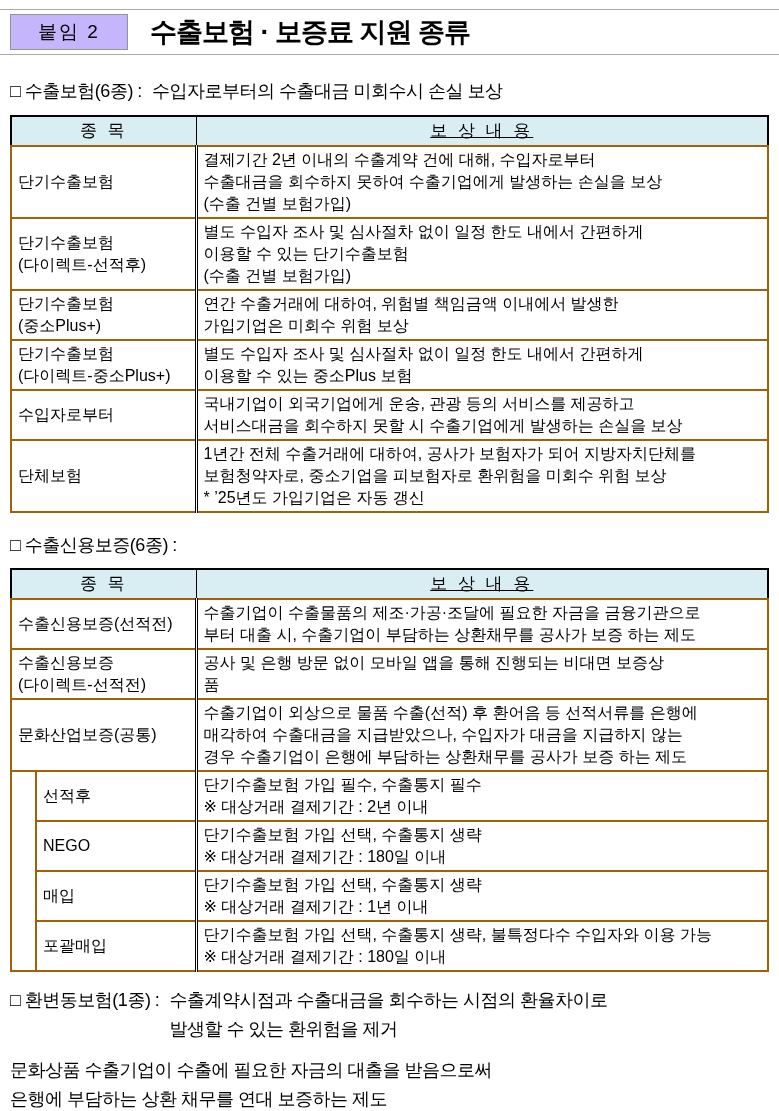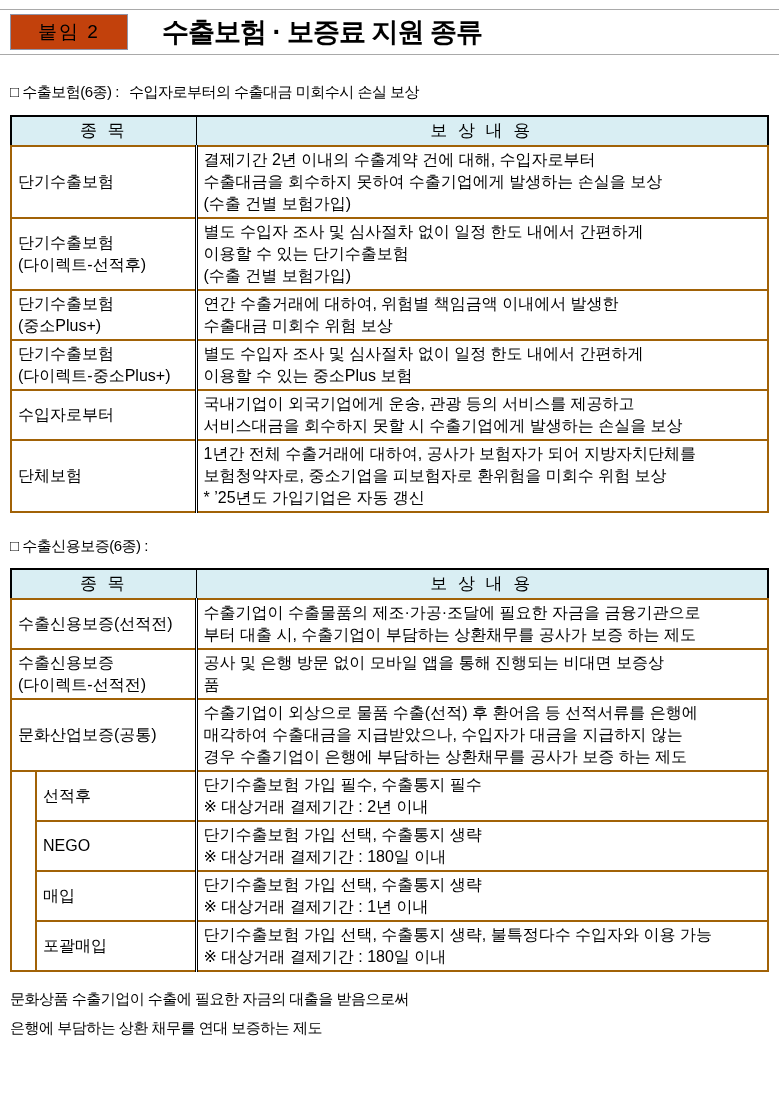--- a/index.html
+++ b/index.html
@@ -9,29 +9,29 @@
   }
   .page{position:relative;width:779px;height:1111px;}
   .hrule{width:779px;height:1px;background:#a9a9a9;}
   .top-rule{margin-top:9px;}
   
   .header-band{
     display:flex;align-items:center;height:44px;padding-left:10px;gap:18px;
   }
   .tag-box{
     width:118px;height:36px;display:flex;align-items:center;justify-content:center;
-    background:#c2410c;border:1px solid #8f94a8;box-sizing:border-box;
+    background:#c4b5fd;border:1px solid #8f94a8;box-sizing:border-box;
     font-size:19px;letter-spacing:2px;
   }
   .page-title{
-    margin:16px;font-size:27px;font-weight:bold;letter-spacing:-1px;white-space:nowrap;text-align:center;
+    margin:4px;font-size:27px;font-weight:bold;letter-spacing:-1px;white-space:nowrap;text-align:center;
   }
   
   .section-heading{
-    display:flex;align-items:flex-start;padding:0 10px;font-size:15px;
+    display:flex;align-items:flex-start;padding:0 10px;font-size:18px;
     letter-spacing:-0.5px;line-height:29px;
   }
   .sec-label{white-space:nowrap;margin-right:10px;}
   .sec-desc{white-space:pre-line;flex:1;}
   .sh1{margin-top:22px;margin-bottom:9px;}
   .sh2{margin-top:18px;margin-bottom:8px;flex-direction:column;}
   .sh3{margin-top:14px;}
   .sh4{margin-top:12px;}
   
   table.info-table{
@@ -44,21 +44,21 @@
     background:#d9eef3;border:1px solid #000;
     font-weight:normal;font-size:17px;letter-spacing:3px;
     height:26px;padding:1px 4px;text-align:center;
   }
   table.info-table td{
     border:2px solid #a16207;padding:2px 6px;vertical-align:middle;
     box-sizing:border-box;
   }
   td.item,td.subitem{white-space:pre-line;padding-left:4px;}
   td.desc{white-space:pre-line;border-left:3px double #000 !important;padding-left:8px;}
-  th.c2{border-left:3px double #000;}
+  th.c2{border-left:3px double #000;text-decoration:underline;}
   
   tr.subrow td{border-top:1px solid #8c8c8c;}
   td.spacer{border-right:1px solid #8c8c8c;padding:0;}
   td.subitem{border-left:none;}
   .t1{margin-bottom:2px;}
 </style>
 </head>
 <body>
 
 <div class="page">
@@ -99,21 +99,21 @@
       <td class="item">단기수출보험
 (다이렉트-선적후)</td>
       <td class="desc">별도 수입자 조사 및 심사절차 없이 일정 한도 내에서 간편하게
 이용할 수 있는 단기수출보험
 (수출 건별 보험가입)</td>
     </tr>
     <tr>
       <td class="item">단기수출보험
 (중소Plus+)</td>
       <td class="desc">연간 수출거래에 대하여, 위험별 책임금액 이내에서 발생한
-수출대금 미회수 위험 보상</td>
+가입기업은 미회수 위험 보상</td>
     </tr>
     <tr>
       <td class="item">단기수출보험
 (다이렉트-중소Plus+)</td>
       <td class="desc">별도 수입자 조사 및 심사절차 없이 일정 한도 내에서 간편하게
 이용할 수 있는 중소Plus 보험</td>
     </tr>
     <tr>
       <td class="item">수입자로부터</td>
       <td class="desc">국내기업이 외국기업에게 운송, 관광 등의 서비스를 제공하고
@@ -177,19 +177,24 @@
 ※ 대상거래 결제기간 : 1년 이내</td>
     </tr>
     <tr class="subrow">
       <td class="subitem">포괄매입</td>
       <td class="desc">단기수출보험 가입 선택, 수출통지 생략, 불특정다수 수입자와 이용 가능
 ※ 대상거래 결제기간 : 180일 이내</td>
     </tr>
   </tbody>
     </table>
 
+  <div class="section-heading sh3">
+    <span class="sec-label">□ 환변동보험(1종) :</span>
+    <span class="sec-desc">수출계약시점과 수출대금을 회수하는 시점의 환율차이로
+발생할 수 있는 환위험을 제거</span>
+  </div>
 
   <div class="section-heading sh4">
     <span class="sec-desc">문화상품 수출기업이 수출에 필요한 자금의 대출을 받음으로써
 은행에 부담하는 상환 채무를 연대 보증하는 제도</span>
   </div>
 
 </div>
 
 </body></html>

